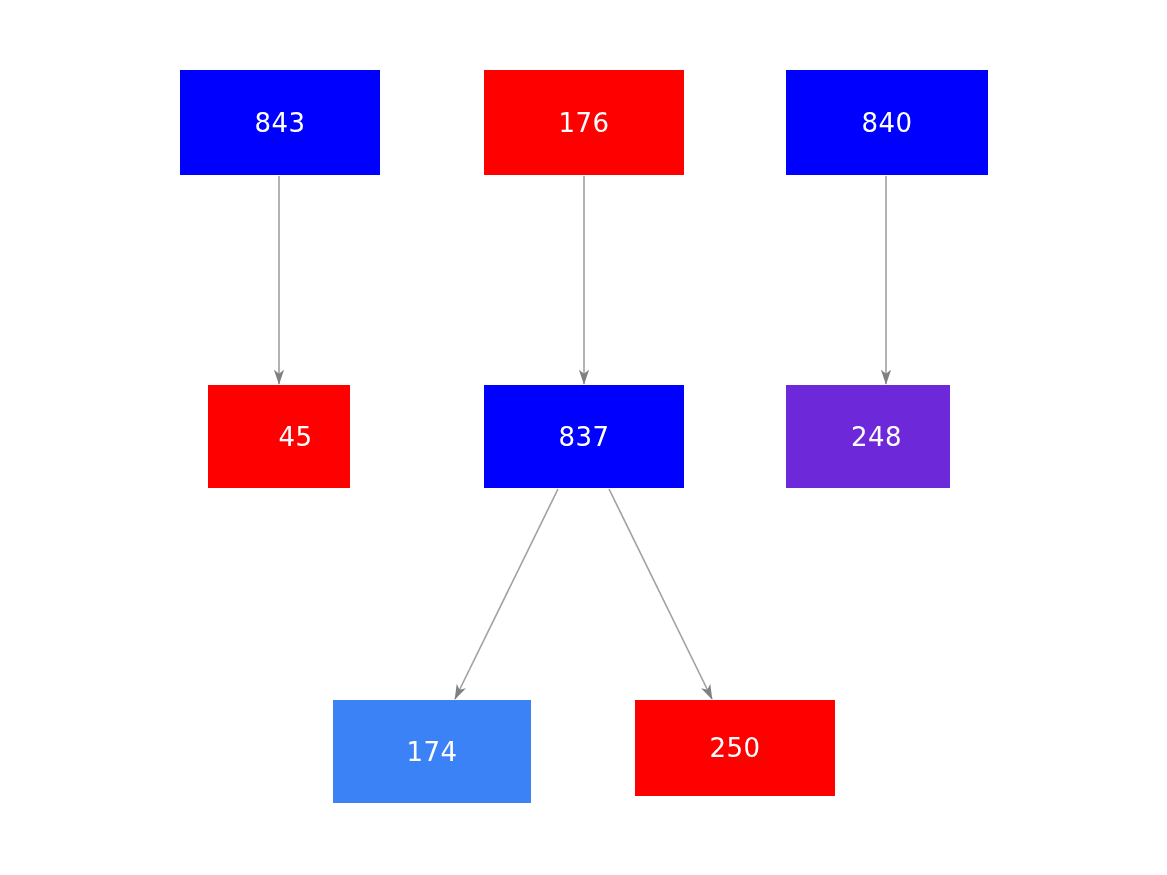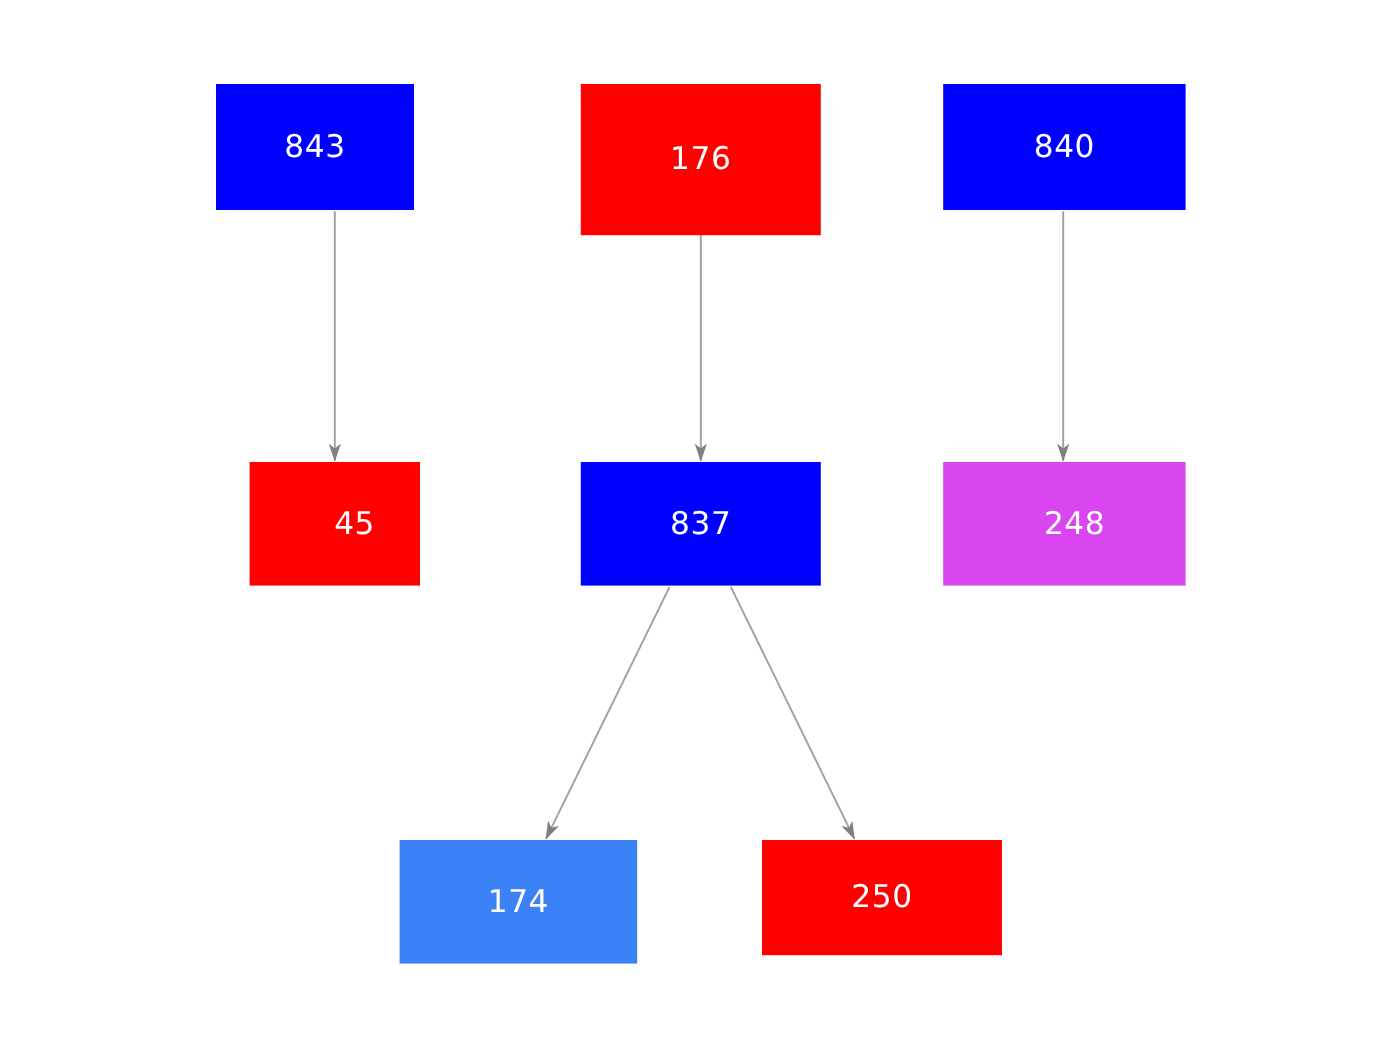--- a/index.html
+++ b/index.html
@@ -62,36 +62,36 @@
     <g id="edges-group">
         <line x1="279" y1="176" x2="279" y2="384" stroke="#a0a0a0" stroke-width="1.6" marker-end="url(#arrowhead)"></line>
         <line x1="584" y1="176" x2="584" y2="384" stroke="#a0a0a0" stroke-width="1.6" marker-end="url(#arrowhead)"></line>
         <line x1="886" y1="176" x2="886" y2="384" stroke="#a0a0a0" stroke-width="1.6" marker-end="url(#arrowhead)"></line>
         <line x1="558" y1="489" x2="455" y2="699" stroke="#a0a0a0" stroke-width="1.6" marker-end="url(#arrowhead)"></line>
         <line x1="609" y1="489" x2="712" y2="699" stroke="#a0a0a0" stroke-width="1.6" marker-end="url(#arrowhead)"></line>
       </g>
   </svg>
 
   <div id="nodes-layer">
-      <div class="node" style="left: 180px; top: 70px; width: 165px; height: 105px; background: rgb(0, 0, 255);">
+      <div class="node" style="left: 180px; top: 70px; width: 200px; height: 105px; background: rgb(0, 0, 255);">
         <span class="node-label">843</span>
       </div>
-      <div class="node" style="left: 484px; top: 70px; width: 200px; height: 126px; background: rgb(255, 0, 0);">
+      <div class="node" style="left: 484px; top: 70px; width: 200px; height: 105px; background: rgb(255, 0, 0);">
         <span class="node-label">176</span>
       </div>
       <div class="node" style="left: 786px; top: 70px; width: 202px; height: 105px; background: rgb(0, 0, 255); justify-content: center;">
         <span class="node-label">840</span>
       </div>
       <div class="node" style="left: 208px; top: 385px; width: 142px; height: 103px; background: rgb(255, 0, 0); padding-left: 33px;">
         <span class="node-label">45</span>
       </div>
       <div class="node" style="left: 484px; top: 385px; width: 200px; height: 103px; background: rgb(0, 0, 255);">
         <span class="node-label">837</span>
       </div>
-      <div class="node" style="left: 786px; top: 385px; width: 202px; height: 103px; background: #d946ef; padding-left: 17px;">
+      <div class="node" style="left: 786px; top: 385px; width: 164px; height: 103px; background: #6d28d9; padding-left: 17px;">
         <span class="node-label">248</span>
       </div>
       <div class="node" style="left: 333px; top: 700px; width: 198px; height: 103px; background: #3b82f6;">
         <span class="node-label">174</span>
       </div>
       <div class="node" style="left: 635px; top: 700px; width: 200px; height: 96px; background: rgb(255, 0, 0);">
         <span class="node-label">250</span>
       </div>
     </div>
 

